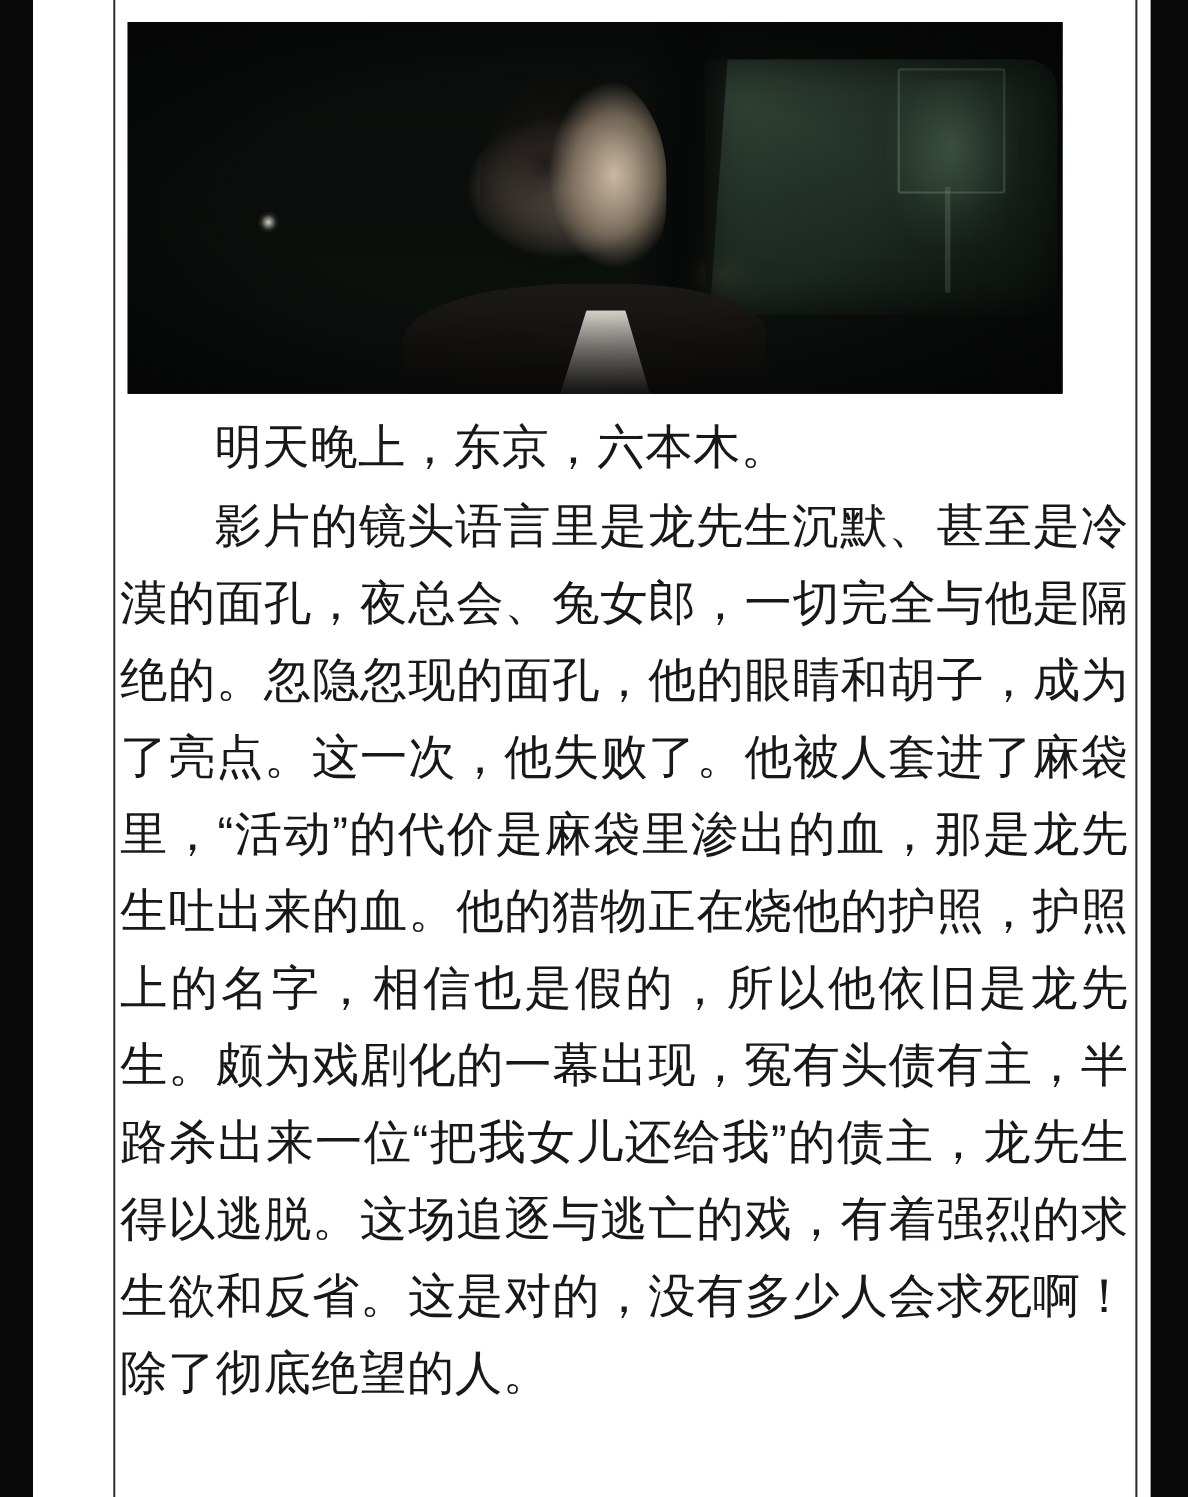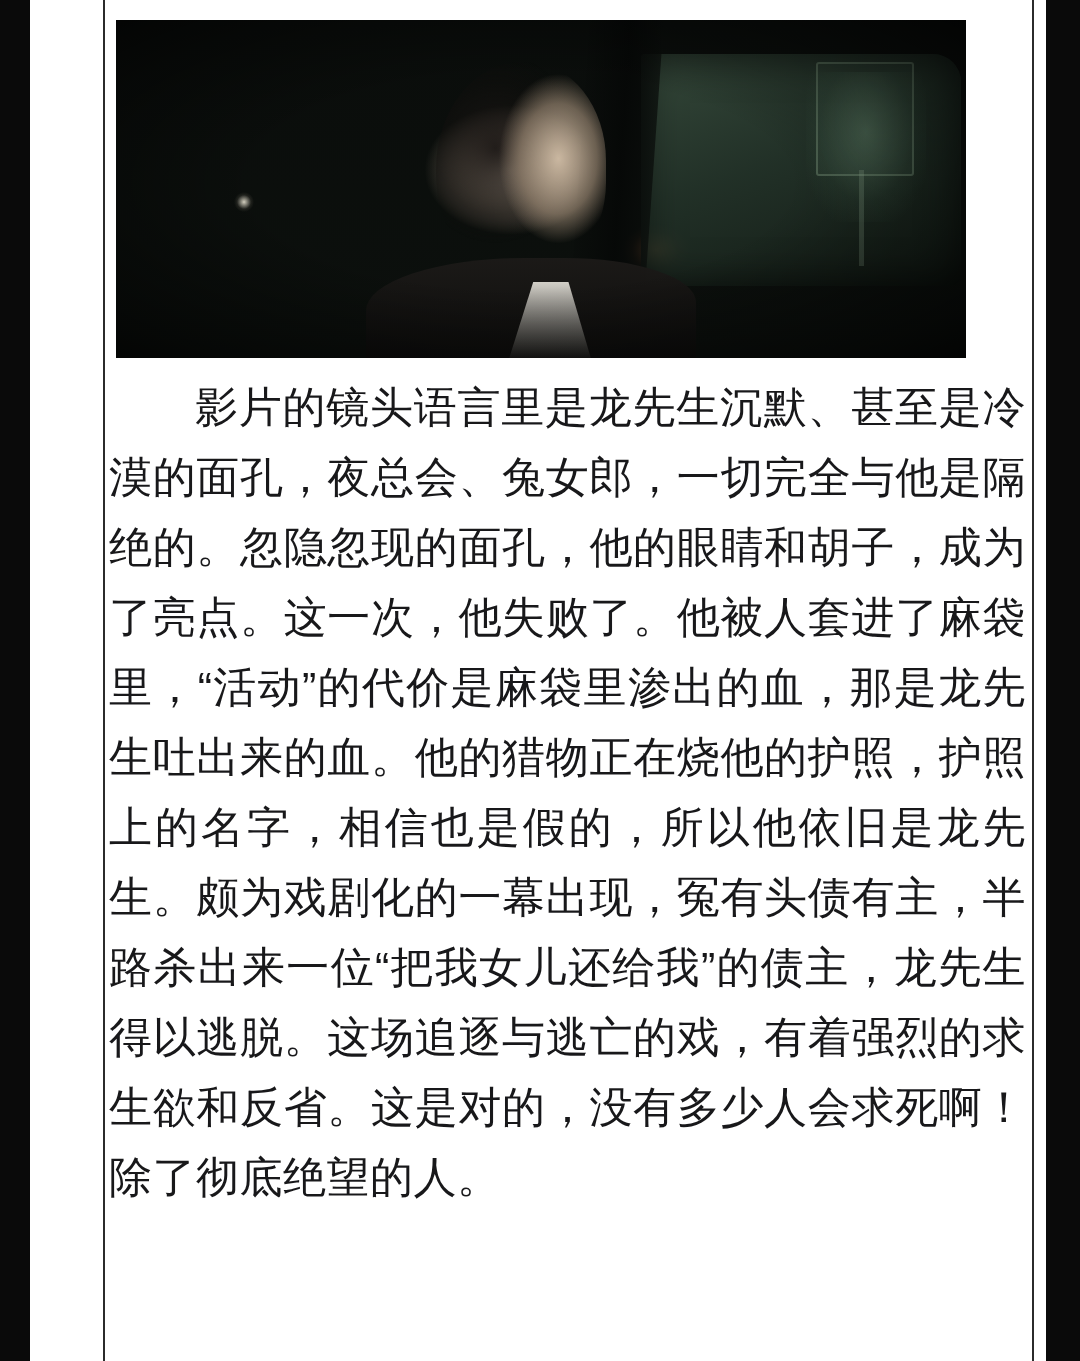--- a/index.html
+++ b/index.html
@@ -195,17 +195,18 @@
       <div class="sign"></div>
       <div class="sign-pole"></div>
       <div class="car-pillar"></div>
       <div class="head"></div>
       <div class="shoulder"></div>
       <div class="collar"></div>
       <div class="vignette"></div>
     </div>
 
     <div class="article">
+      <p class="para">明天晚上，东京，六本木。</p>
       <p class="para">影片的镜头语言里是龙先生沉默、甚至是冷漠的面孔，夜总会、兔女郎，一切完全与他是隔绝的。忽隐忽现的面孔，他的眼睛和胡子，成为了亮点。这一次，他失败了。他被人套进了麻袋里，“活动”的代价是麻袋里渗出的血，那是龙先生吐出来的血。他的猎物正在烧他的护照，护照上的名字，相信也是假的，所以他依旧是龙先生。颇为戏剧化的一幕出现，冤有头债有主，半路杀出来一位“把我女儿还给我”的债主，龙先生得以逃脱。这场追逐与逃亡的戏，有着强烈的求生欲和反省。这是对的，没有多少人会求死啊！除了彻底绝望的人。</p>
     </div>
 
   </div>
 </div>
 
 </body></html>

